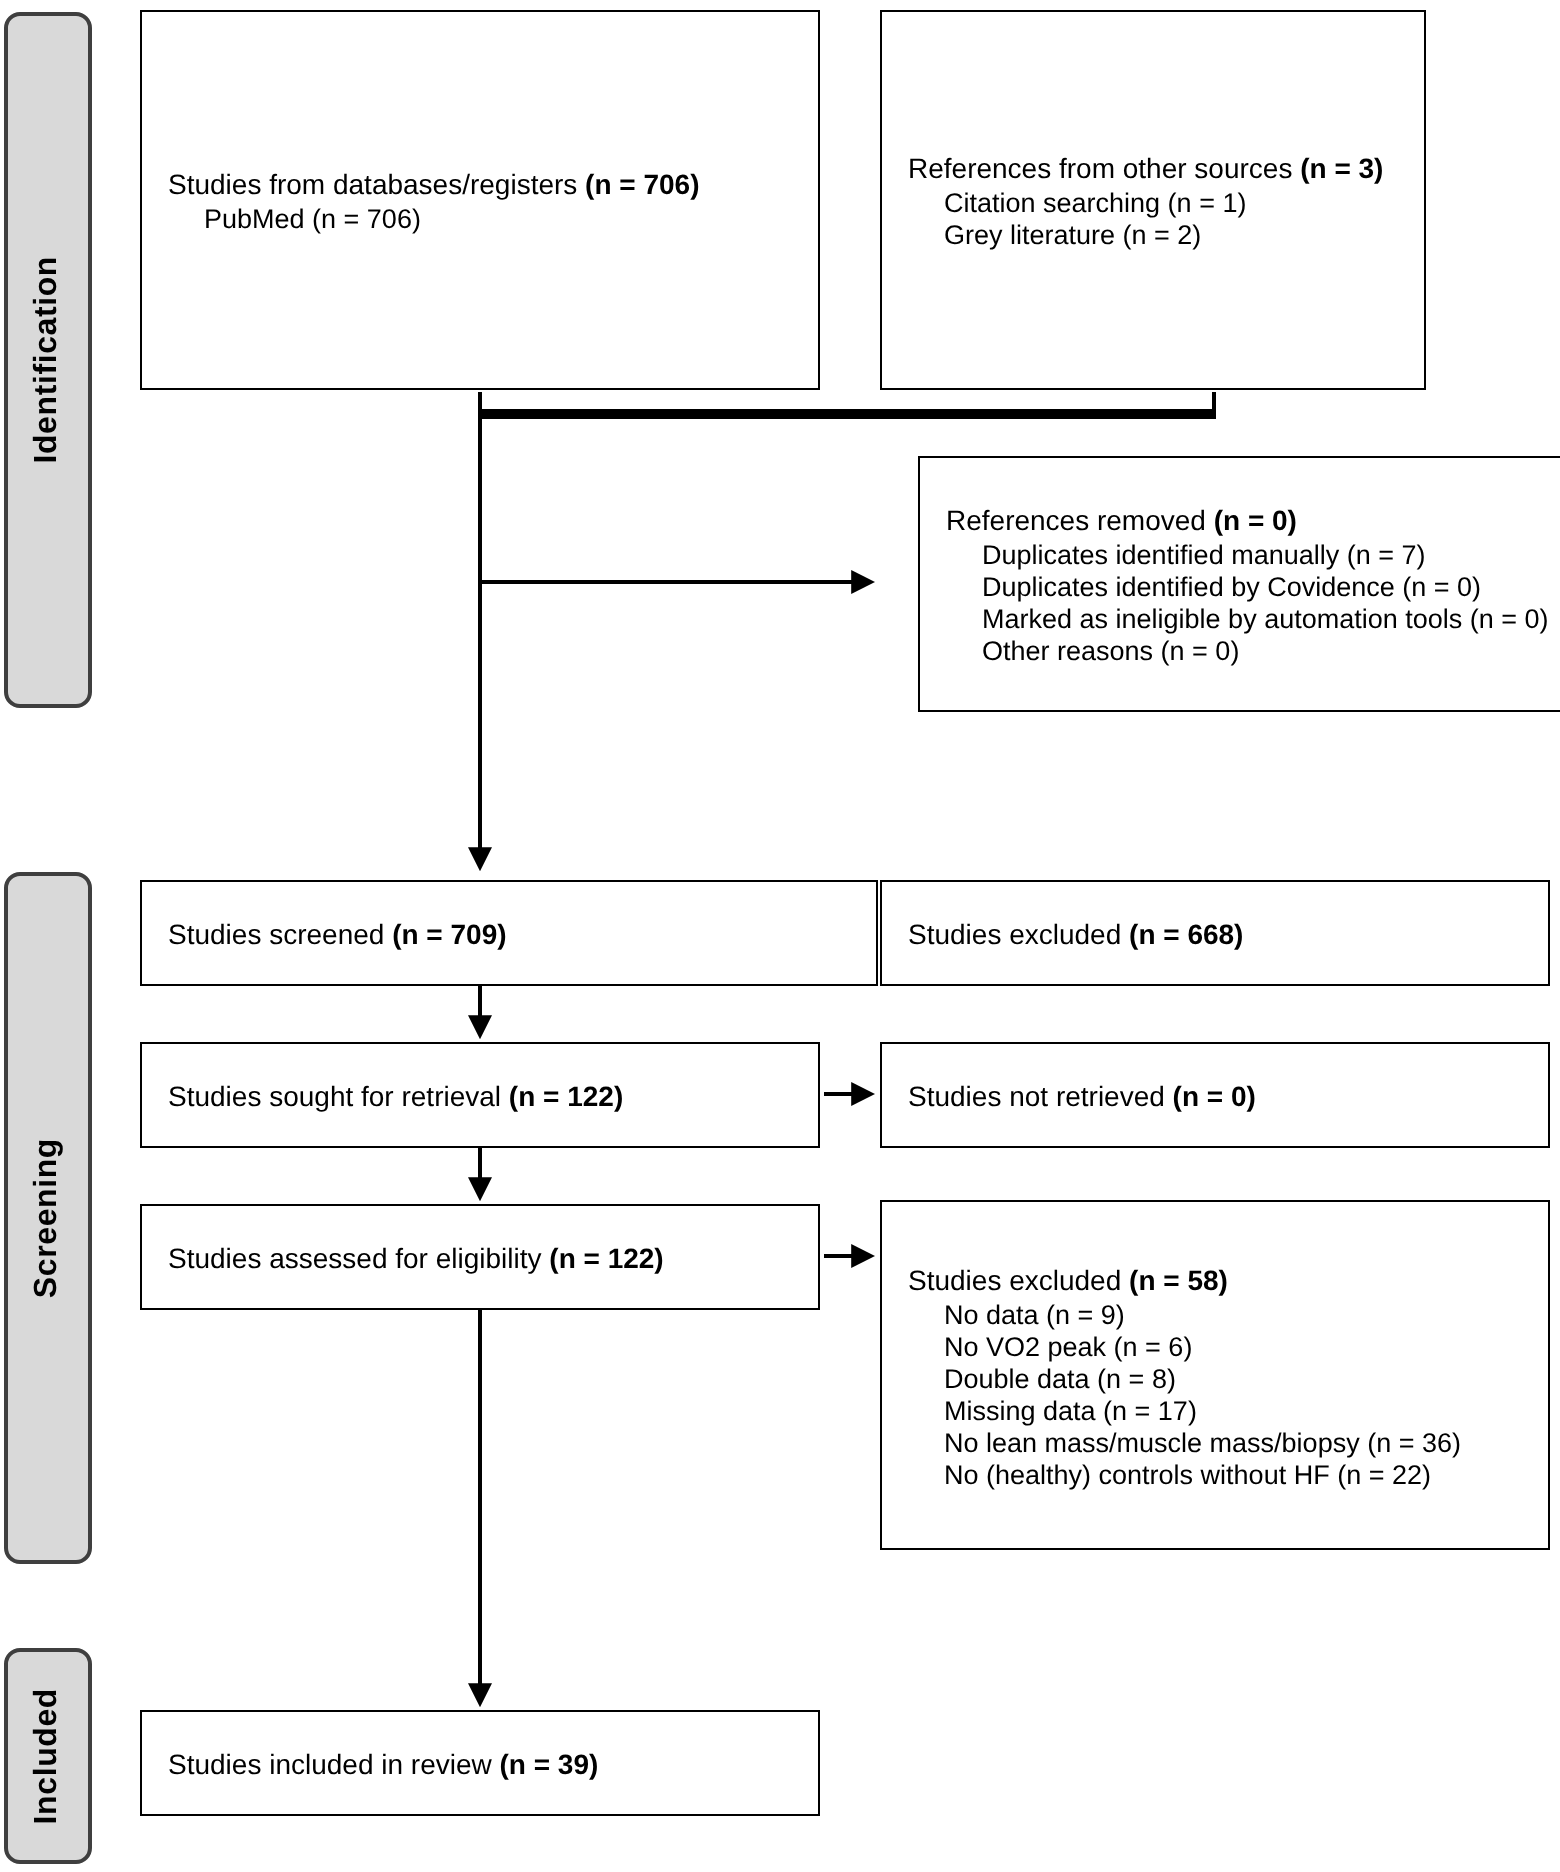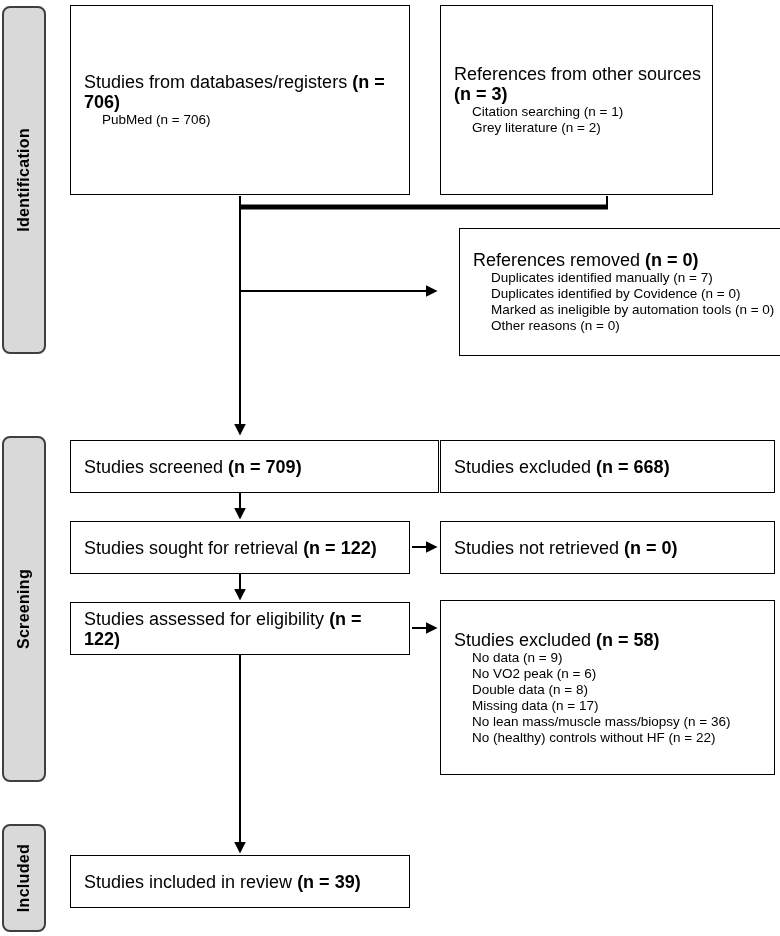--- a/index.html
+++ b/index.html
@@ -38,21 +38,21 @@
 
   .box {
     position: absolute;
     background: #fff;
     border: 1.5px solid var(--box-border, #000);
     display: flex;
     flex-direction: column;
     justify-content: center;
     padding: 6px 10px 6px 13px;
   }
-  .title { font-size: 18px; line-height: 20px; }
+  .title { font-size: 14px; line-height: 20px; }
   .title .n { font-weight: bold; }
   .sub { font-size: 13.5px; line-height: 16px; padding-left: 18px; }
 </style>
 </head>
 <body>
 
 <div class="canvas">
 
   <svg class="arrows" width="780" height="936" viewBox="0 0 780 936">
     <defs>

